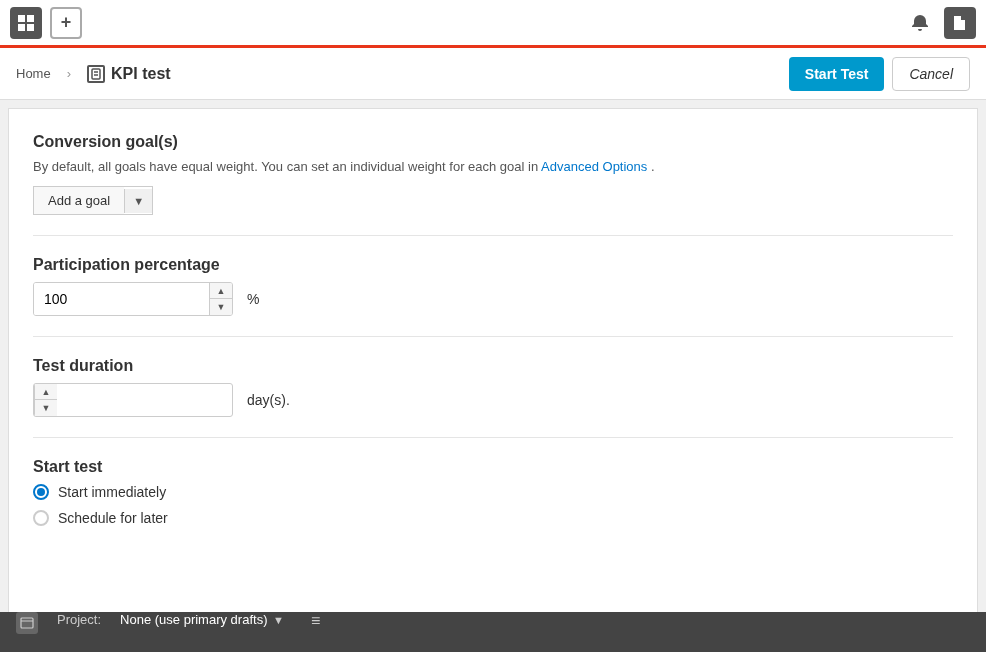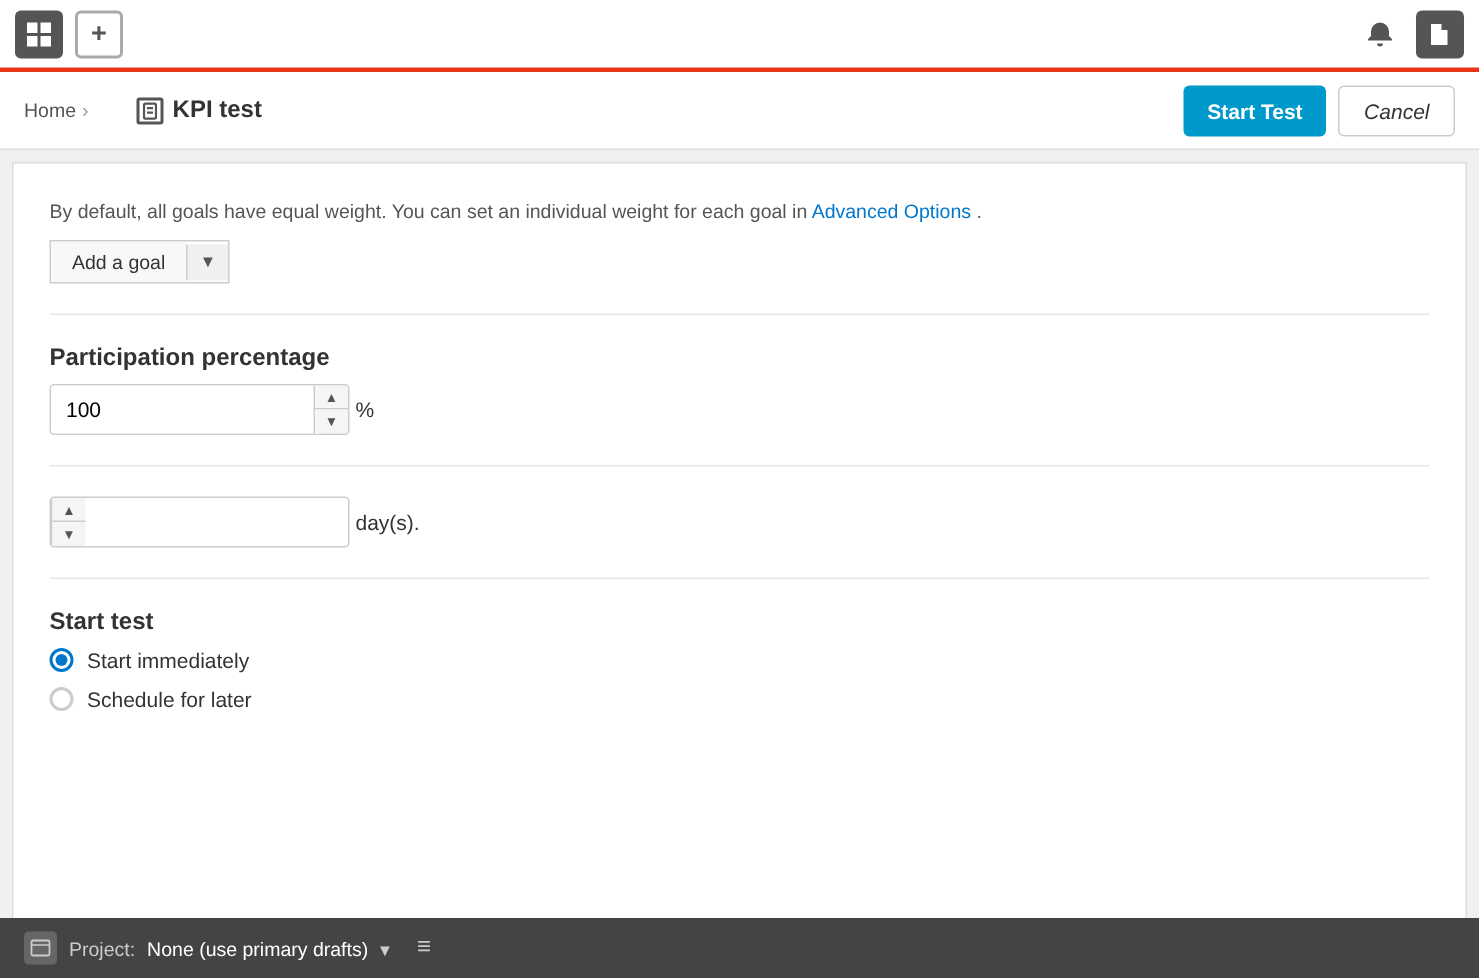--- a/index.html
+++ b/index.html
@@ -53,34 +53,34 @@
       background: #fff;
       border-bottom: 1px solid #ddd;
       display: flex;
       align-items: center;
       padding: 8px 16px;
       height: 52px;
     }
     .breadcrumb {
       display: flex;
       align-items: center;
-      gap: 4px;
+      gap: 16px;
       flex: 1;
     }
     .breadcrumb-home {
       color: #555;
       font-size: 13px;
     }
     .breadcrumb-sep {
       color: #999;
       font-size: 13px;
     }
     .breadcrumb-current {
       display: flex; align-items: flex-end; gap: 6px;
-      font-size: 16px; font-weight: bold; color: #333; margin-left: 28px;
+      font-size: 16px; font-weight: bold; color: #333;
     }
     .breadcrumb-current-icon {
       width: 18px; height: 18px;
       border: 2px solid #555;
       border-radius: 2px;
       display: flex; align-items: center; justify-content: center;
     }
     .action-buttons { display: flex; gap: 8px; }
     .btn-start {
       background: #0099cc;
@@ -144,21 +144,21 @@
       padding: 6px 8px;
       cursor: pointer;
       font-size: 11px;
       color: #555;
     }
 
     
     .number-input-wrap {
       display: flex;
       align-items: center;
-      gap: 4px;
+      gap: 14px;
     }
     .spinner-wrap {
       display: flex;
       border: 1px solid #ccc;
       border-radius: 3px;
       overflow: hidden;
       width: 200px;
     }
     .spinner-wrap input {
       border: none;
@@ -203,24 +203,23 @@
       border-radius: 50%;
       background: #0077cc;
     }
     .radio-label { font-size: 14px; color: #333; }
 
     
     .bottom-bar {
       background: #444;
       color: #fff;
       display: flex;
-      align-items: center;
       padding: 0 16px;
       height: 40px;
-      gap: 8px;
+      gap: 19px;
       margin-top: auto;
     }
     .bottom-project-icon {
       width: 22px; height: 22px;
       background: #666;
       border-radius: 3px;
       display: flex; align-items: center; justify-content: center;
     }
     .bottom-project-label { font-size: 13px; color: #ccc; }
     .bottom-project-link { font-size: 13px; color: #fff; cursor: pointer; }
@@ -271,20 +270,21 @@
   </div>
   <div class="action-buttons">
     <button class="btn-start">Start Test</button>
     <button class="btn-cancel">Cancel</button>
   </div>
 </div>
 
 <div class="main-content">
 
   <div class="section">
+    <div class="section-title">Conversion goal(s)</div>
     <div class="section-desc">
       <span>By default, all goals have equal weight. You can set an individual weight for each goal in</span>
       <a href="#">Advanced Options</a>
       <span>.</span>
     </div>
     <div class="add-goal-btn">
       <button class="add-goal-main">Add a goal</button>
       <button class="add-goal-arrow">▼</button>
     </div>
   </div>
@@ -301,20 +301,21 @@
           <button class="spin-btn">▼</button>
         </div>
       </div>
       <span class="unit-label">%</span>
     </div>
   </div>
 
   <hr class="divider">
 
   <div class="section">
+    <div class="section-title">Test duration</div>
     <div class="number-input-wrap">
       <div class="spinner-wrap">
         <div class="spinner-btns">
           <button class="spin-btn">▲</button>
           <button class="spin-btn">▼</button>
         </div>
       </div>
       <span class="unit-label">day(s).</span>
     </div>
   </div>

